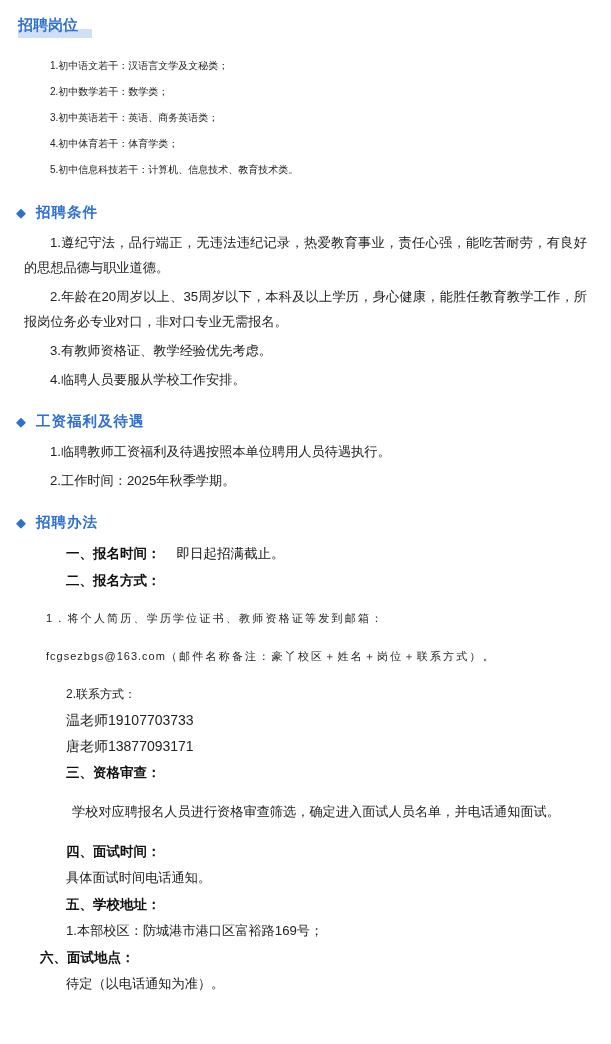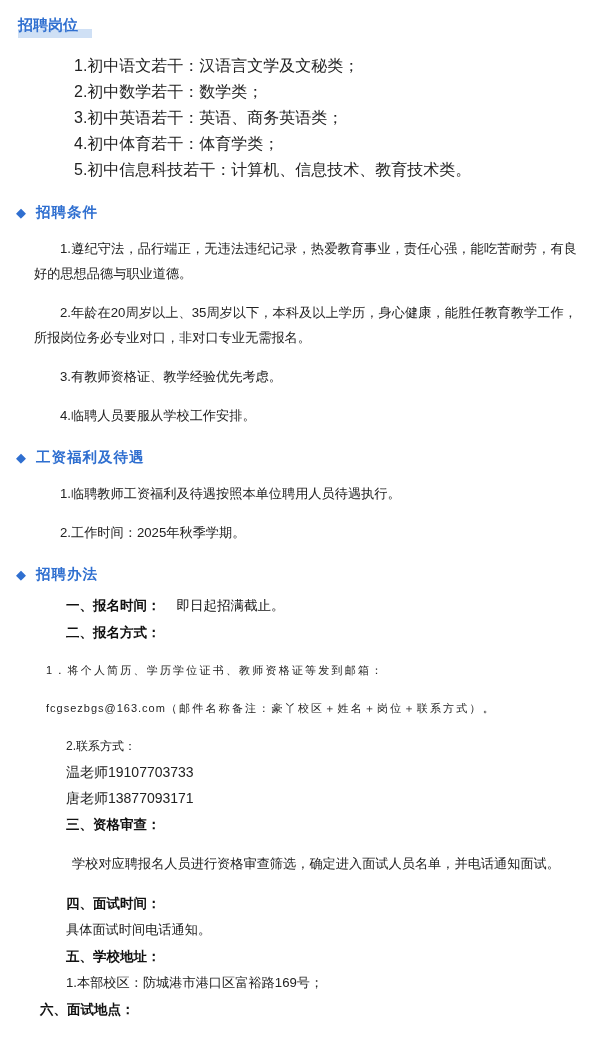--- a/index.html
+++ b/index.html
@@ -41,24 +41,23 @@
     height: 9px;
     background: #cfe0f5;
     z-index: 1;
   }
 
   .list-block {
     margin: 18px 0 0 0;
     padding: 0 0 0 36px;
   }
   .list-block .li {
-    font-size: 16px;
-    line-height: 26px;
-    color: #222;
-    margin-left: 24px;
+    font-size: 10px;
+    line-height: 26px;
+    color: #222;
   }
 
   
   .sec-head {
     display: flex;
     align-items: center;
     margin: 20px 0 8px 0;
     padding-left: 2px;
   }
   .sec-head .diamond {
@@ -72,21 +71,21 @@
     font-size: 14.5px;
     font-weight: bold;
     letter-spacing: 1px;
   }
 
   .para {
     font-size: 13.2px;
     line-height: 25px;
     color: #222;
     text-align: justify;
-    margin: 14px;
+    margin: 4px;
     padding: 0 6px 0 6px;
   }
   .para.ind {
     text-indent: 26px;
   }
 
   .sub-head {
     font-size: 13.5px;
     font-weight: bold;
     line-height: 27px;
@@ -193,14 +192,15 @@
   <div class="sub-head">三、资格审查：</div>
   <p class="body-line justify">学校对应聘报名人员进行资格审查筛选，确定进入面试人员名单，并电话通知面试。</p>
 
   <div class="sub-head">四、面试时间：</div>
   <div class="body-line">具体面试时间电话通知。</div>
 
   <div class="sub-head">五、学校地址：</div>
   <div class="body-line">1.本部校区：防城港市港口区富裕路169号；</div>
 
   <div class="sub-head nopad">六、面试地点：</div>
+  <div class="body-line">待定（以电话通知为准）。</div>
 
 </div>
 
 </body></html>

